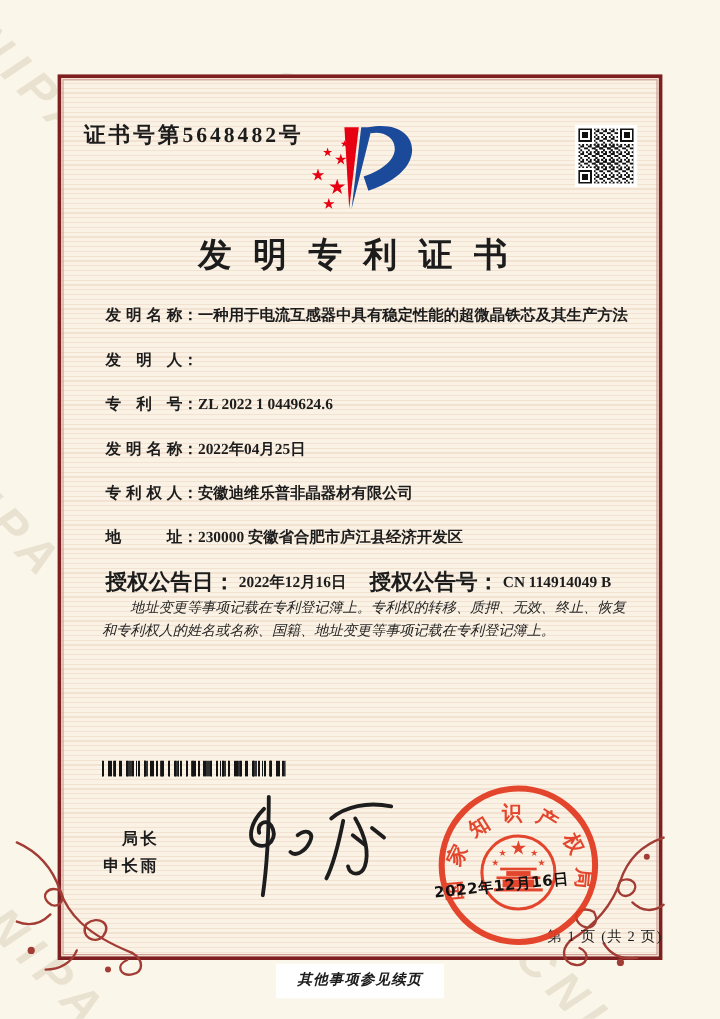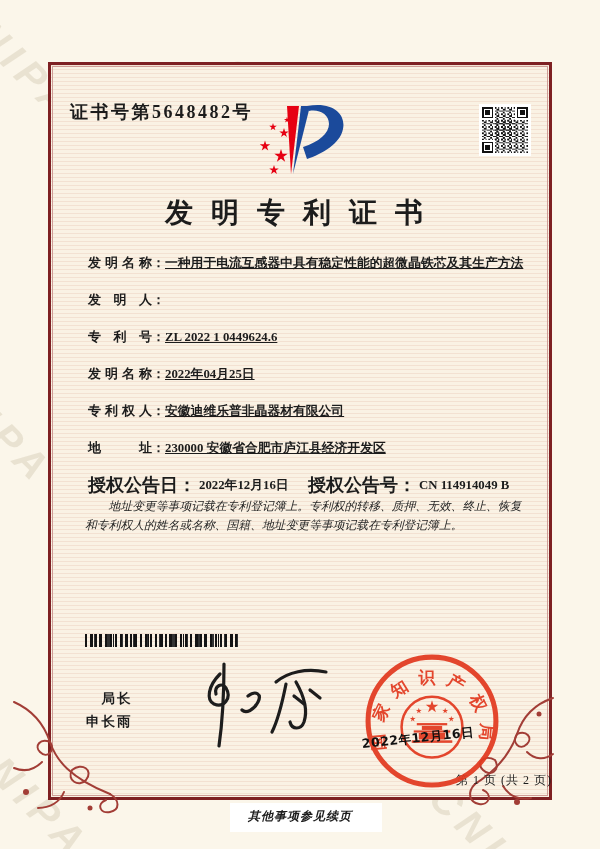--- a/index.html
+++ b/index.html
@@ -46,21 +46,21 @@
     letter-spacing:18px;text-indent:18px;margin-top:12px;
   }
   
   .fields{position:absolute;left:68px;top:252px;width:455px;z-index:2;margin-left:20px;}
   .frow{display:flex;margin-bottom:15px;line-height:22px;font-weight:bold;}
   .lab{
     flex:0 0 64px;font-size:13px;display:inline-block;
     text-align:justify;text-align-last:justify;
   }
   .colon{flex:0 0 13px;font-size:13px;}
-  .val{flex:1;font-size:12.8px;text-decoration:underline;}
+  .val{flex:1;font-size:12.8px;}
   .grant{display:flex;line-height:22px;font-weight:bold;}
   .gpair1{flex:0 0 220px;display:flex;}
   .gpair2{flex:1;display:flex;align-items:flex-end;}
   .glab{font-size:18px;white-space:nowrap;}
   .gval{font-size:12.8px;margin-left:3px;white-space:nowrap;}
   
   .legal{
     position:absolute;left:85px;top:497px;width:448px;z-index:2;
     font-size:11.8px;line-height:18.6px;font-style:italic;color:#242424;
   }
@@ -88,21 +88,21 @@
     transform:rotate(-6deg);transform-origin:left center;
   }
   .page-info{
     position:absolute;left:48px;top:772px;width:504px;z-index:2;
     text-align:right;font-size:12px;letter-spacing:1px;
   }
   .note{
     position:absolute;left:230px;top:803px;width:140px;z-index:6;
     background:#ffffff;text-align:center;
     font-size:12px;font-style:italic;font-weight:bold;
-    padding:5px 12px 7px 0;letter-spacing:1px;
+    padding:5px 0 7px 0;letter-spacing:1px;
   }
 </style>
 </head>
 <body>
 
 <div class="wm" style="left:-28px;top:-15px;">CNIPA</div>
 <div class="wm" style="left:242px;top:48px;">CNIPA</div>
 <div class="wm" style="left:338px;top:228px;">CNIPA</div>
 <div class="wm" style="left:-52px;top:348px;">CNIPA</div>
 <div class="wm" style="left:148px;top:495px;">CNIPA</div>

